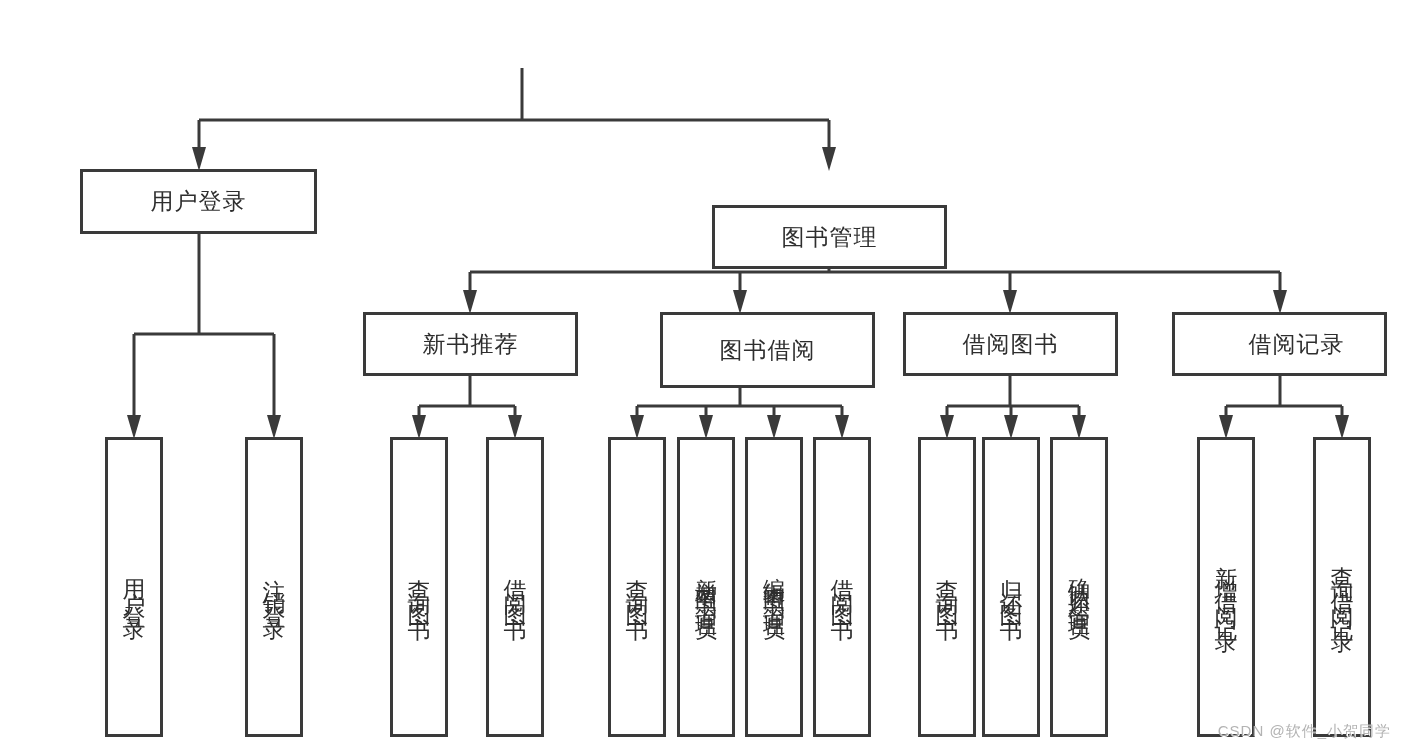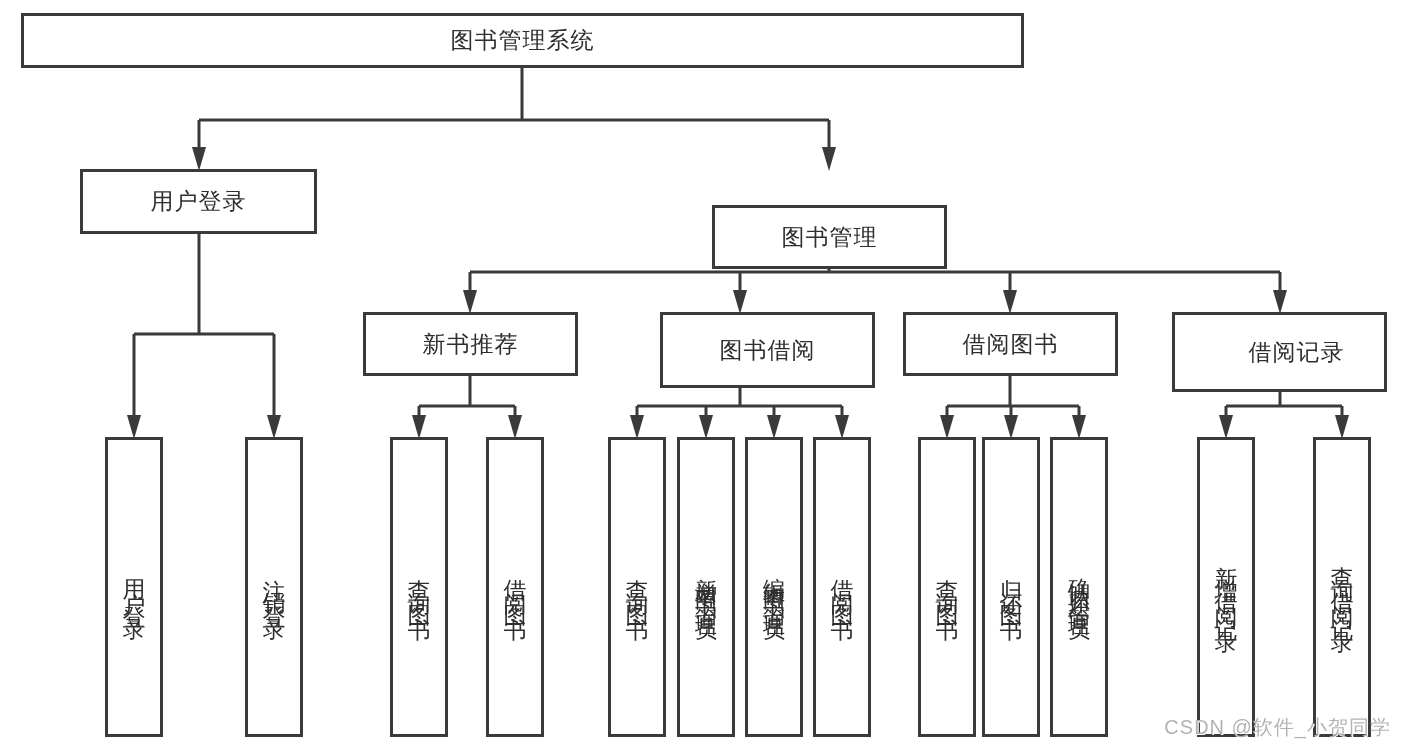--- a/index.html
+++ b/index.html
@@ -21,21 +21,21 @@
     border:3px solid #3a3a3a;background:#ffffff;
     display:flex;align-items:center;justify-content:center;
   }
   .vtext{
     writing-mode:vertical-rl;text-orientation:mixed;
     font-size:23px;line-height:1;letter-spacing:13px;color:#2e2e2e;
   }
   .vtext.long{font-size:22px;letter-spacing:6px;}
   .watermark{
     position:absolute;right:14px;bottom:6px;
-    font-size:20px;color:#b3b3b3;letter-spacing:1px;
+    font-size:15px;color:#b3b3b3;letter-spacing:1px;
     text-shadow:1px 1px 0 #ffffff;white-space:nowrap;
   }
 </style>
 </head>
 <body>
 
 <div class="stage">
 
   <svg class="connectors" width="1405" height="747" viewBox="0 0 1405 747" stroke="#3a3a3a" stroke-width="3" fill="none">
 
@@ -80,29 +80,28 @@
       <polygon points="1072,415 1086,415 1079,439" fill="#3a3a3a" stroke="none"></polygon>
     </g>
 
     <g>
       <path d="M1280 376 V406 M1226 406 H1342 M1226 406 V418 M1342 406 V418"></path>
       <polygon points="1219,415 1233,415 1226,439" fill="#3a3a3a" stroke="none"></polygon>
       <polygon points="1335,415 1349,415 1342,439" fill="#3a3a3a" stroke="none"></polygon>
     </g>
   </svg>
 
-  <div class="hbox" style="left:21px;top:13px;width:1003px;height:55px;">图书管理系统</div>
 
   <div class="hbox" style="left:80px;top:169px;width:237px;height:65px;">用户登录</div>
   <div class="hbox" style="left:712px;top:169px;width:235px;height:64px;margin-top:36px;">图书管理</div>
 
   <div class="hbox" style="left:363px;top:312px;width:215px;height:64px;">新书推荐</div>
   <div class="hbox" style="left:660px;top:312px;width:215px;height:76px;">图书借阅</div>
   <div class="hbox" style="left:903px;top:312px;width:215px;height:64px;">借阅图书</div>
-  <div class="hbox" style="left:1172px;top:312px;width:215px;height:80px;padding-left:34px;">借阅记录</div>
+  <div class="hbox" style="left:1172px;top:312px;width:215px;height:64px;padding-left:34px;">借阅记录</div>
 
   <div class="vbox" style="left:105px;">
     <span class="vtext">用户登录</span>
   </div>
   <div class="vbox" style="left:245px;">
     <span class="vtext">注销登录</span>
   </div>
 
   <div class="vbox" style="left:390px;">
     <span class="vtext">查询图书</span>

